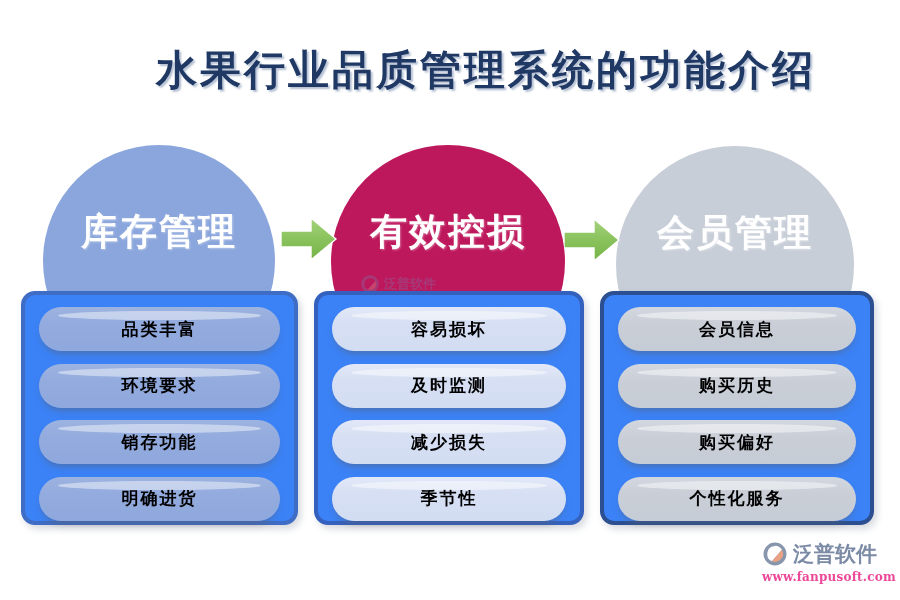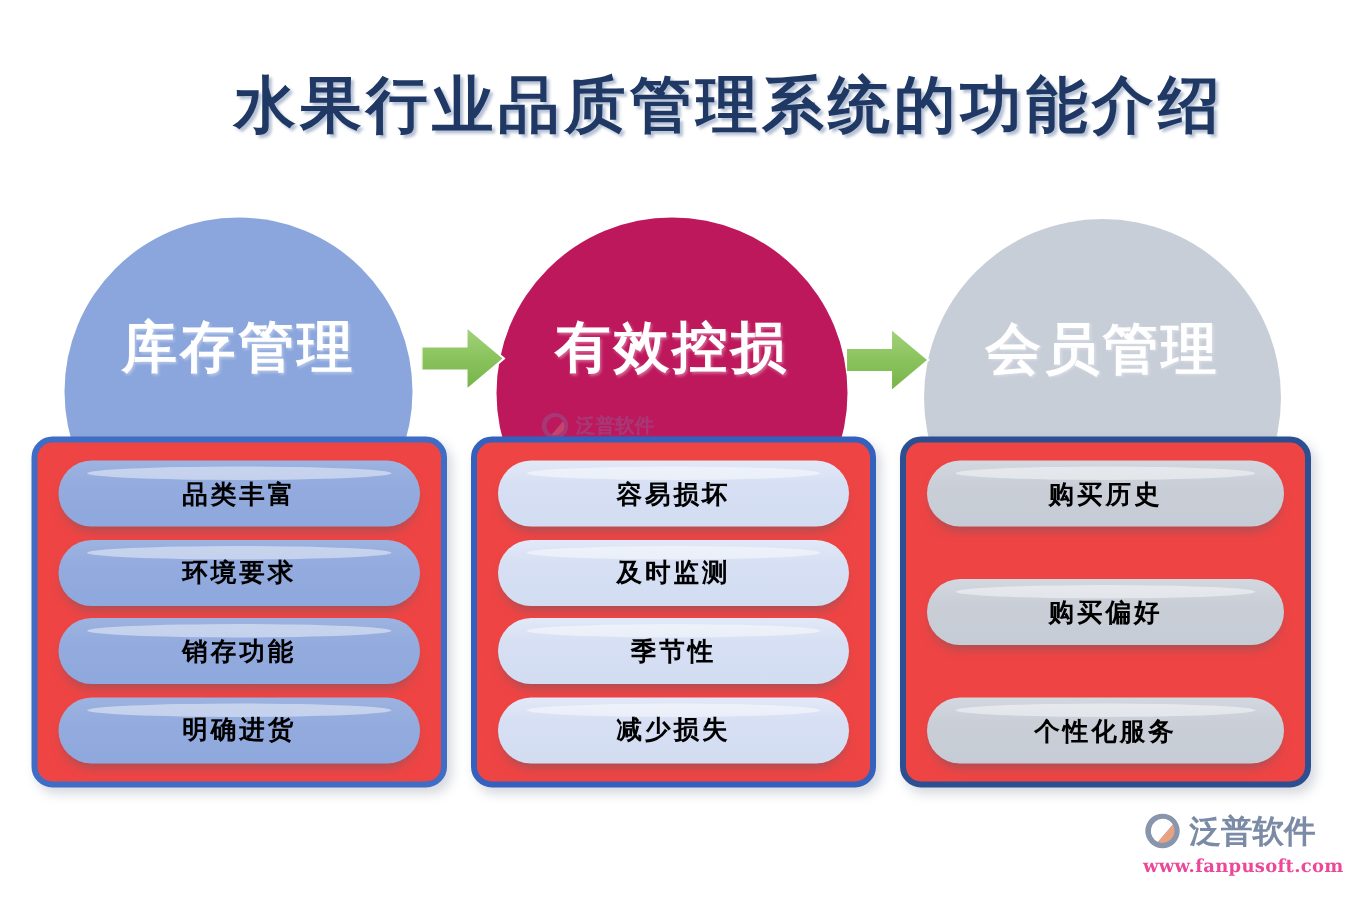--- a/index.html
+++ b/index.html
@@ -82,24 +82,24 @@
   }
   #arrow-1 { left: 281px; top: 215px; }
   #arrow-2 { left: 564px; top: 216px; }
 
   
   .panel {
     position: absolute;
     top: 291px;
     height: 234px;
     box-sizing: border-box;
-    background: #ef4444;
+    background: #3b82f6;
     border: 4px solid #3f6cc4;
     border-radius: 14px;
-    padding: 12px 14px 12px 14px;
+    padding: 12px 14px 0 14px;
     display: flex;
     flex-direction: column;
     justify-content: space-between;
     box-shadow: 3px 4px 7px rgba(120,130,150,0.30);
   }
   #panel-1 { left: 21px;  width: 277px; border-color: #3f6cc4; }
   #panel-2 { left: 314px; width: 270px; border-color: #3461bd; }
   #panel-3 { left: 600px; width: 274px; border-color: #2c4f92; }
 
   
@@ -256,28 +256,31 @@
   </div>
 
   <div class="panel" id="panel-2">
     <div class="pill pill-light">
       <span>容易损坏</span>
     </div>
     <div class="pill pill-light">
       <span>及时监测</span>
     </div>
     <div class="pill pill-light">
+      <span>减少损失</span>
+    </div>
+    <div class="pill pill-light">
       <span>季节性</span>
     </div>
-    <div class="pill pill-light">
-      <span>减少损失</span>
-    </div>
   </div>
 
   <div class="panel" id="panel-3">
+    <div class="pill pill-gray">
+      <span>会员信息</span>
+    </div>
     <div class="pill pill-gray">
       <span>购买历史</span>
     </div>
     <div class="pill pill-gray">
       <span>购买偏好</span>
     </div>
     <div class="pill pill-gray">
       <span>个性化服务</span>
     </div>
   </div>

